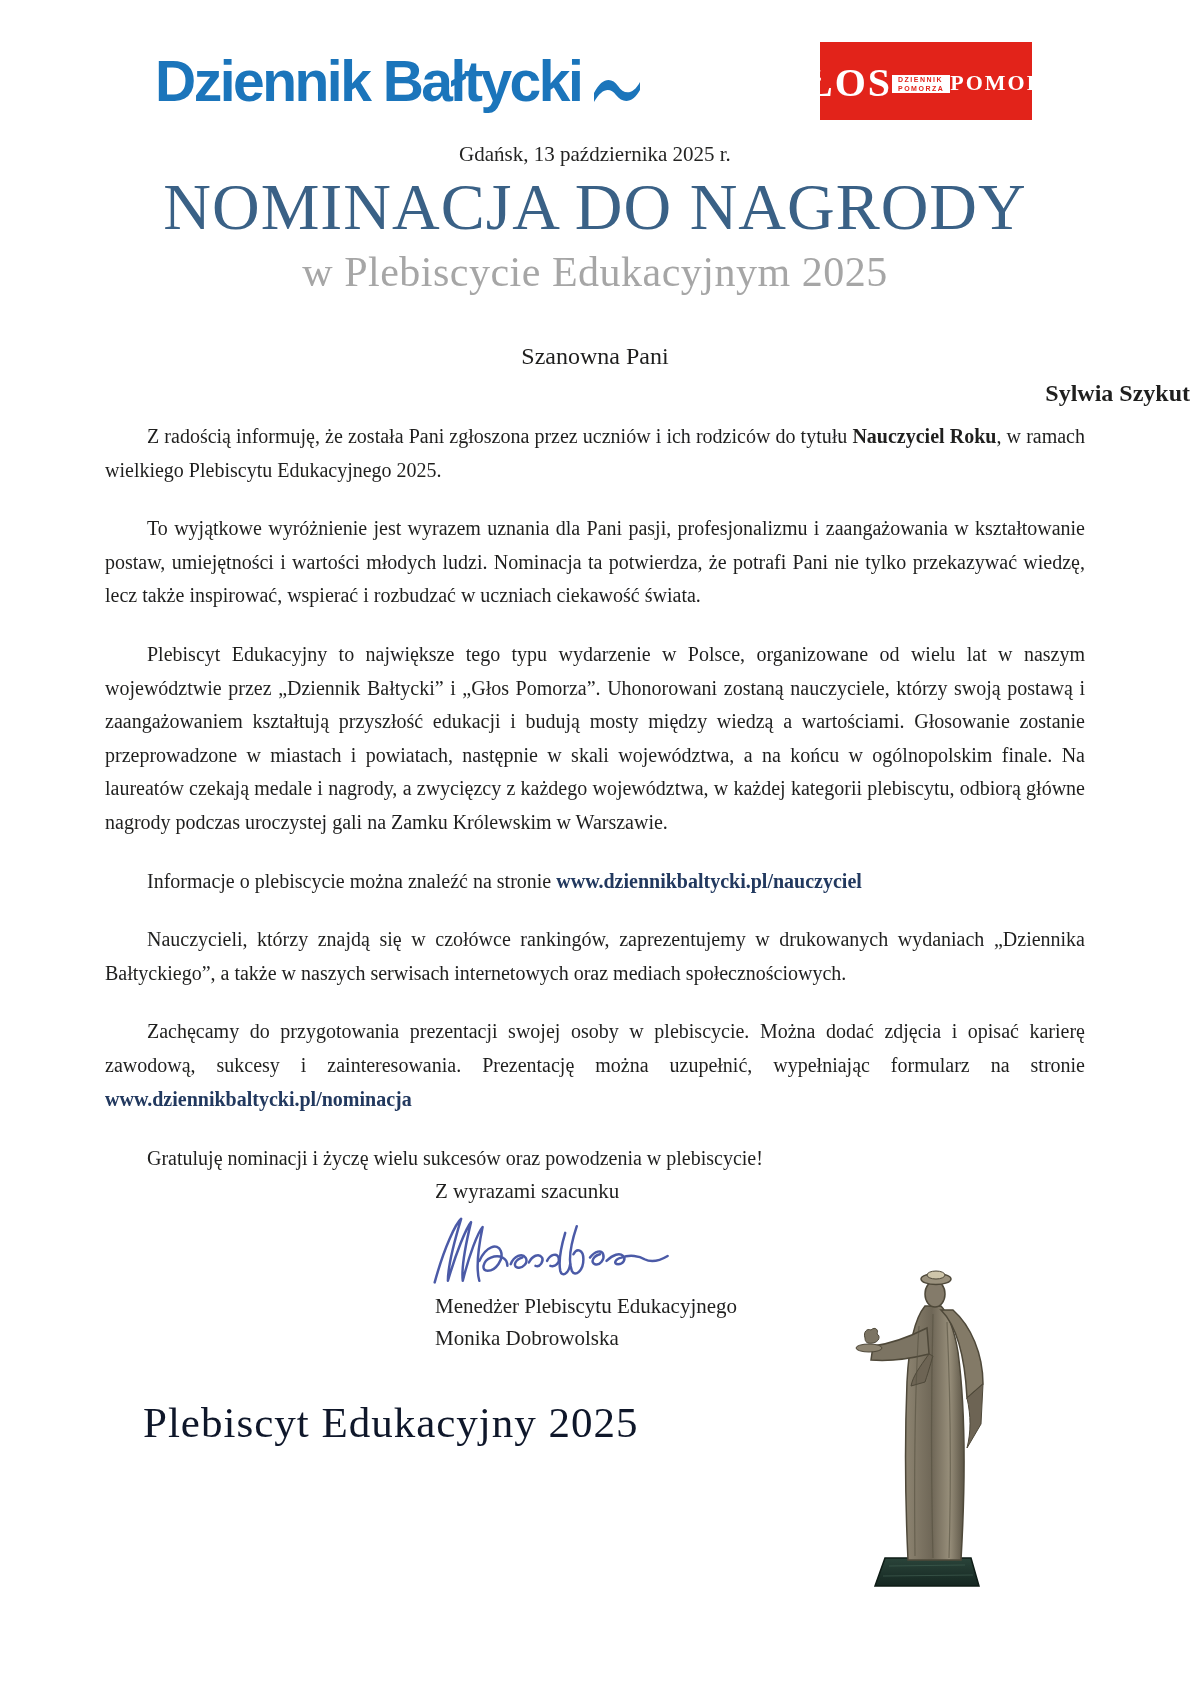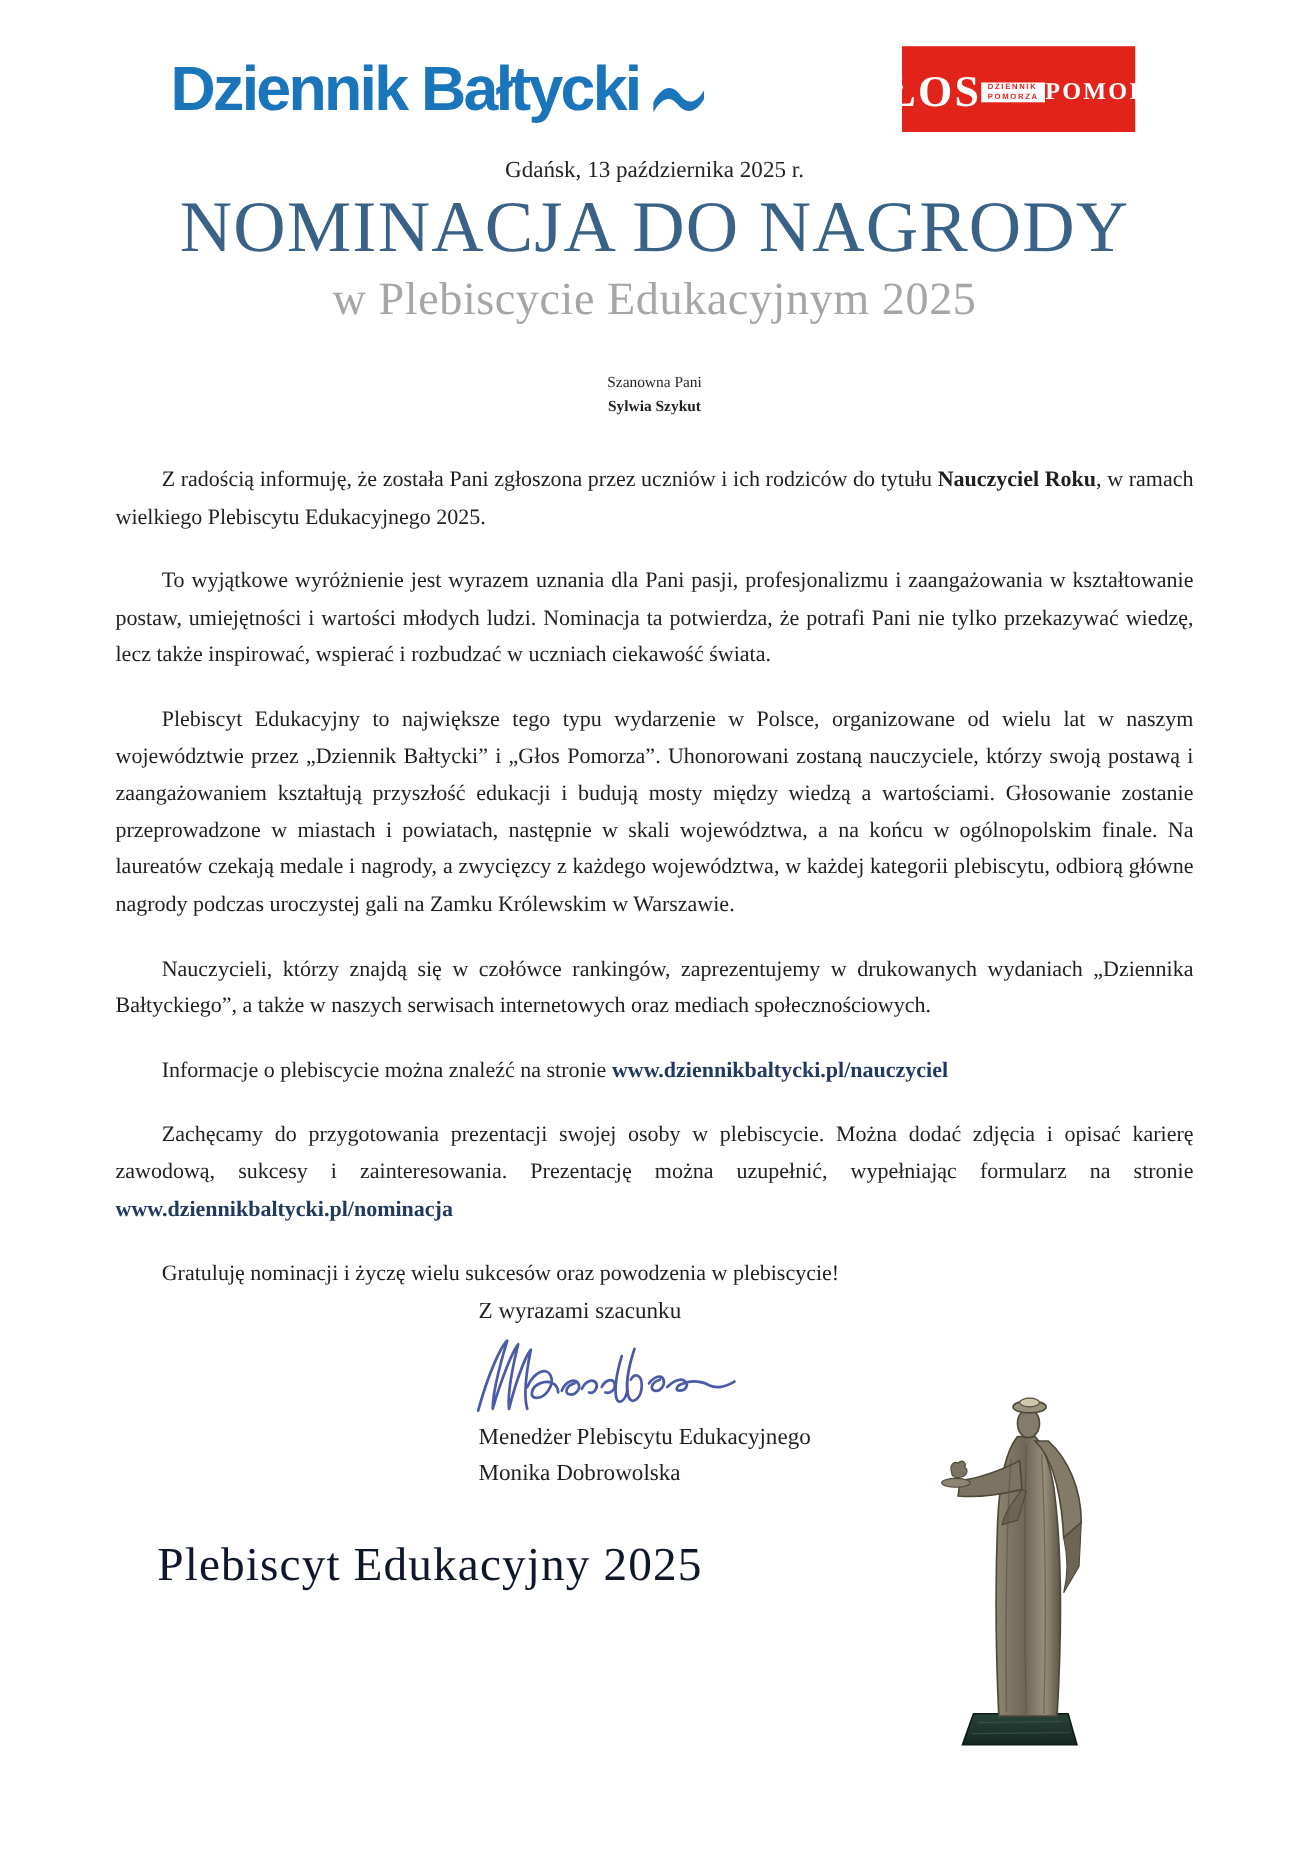--- a/index.html
+++ b/index.html
@@ -43,22 +43,22 @@
   .main-title{
     position:absolute;top:172px;left:0;right:0;text-align:center;
     font-size:66px;font-weight:400;letter-spacing:1px;color:#3a6186;line-height:1.05;
     margin:0;
   }
   .subtitle{
     position:absolute;top:248px;left:0;right:0;text-align:center;
     font-size:42px;font-weight:400;color:#a6a6a6;margin:0;letter-spacing:0.5px;
   }
   
-  .salutation{position:absolute;top:338px;left:0;right:0;text-align:center;font-size:14px;line-height:1.55;}
-  .salutation .name{font-weight:700;}
+  .salutation{position:absolute;top:338px;left:0;right:0;text-align:center;font-size:24px;line-height:1.55;}
+  .salutation .name{font-weight:700;text-align:right;}
   
   .letter-body{
     position:absolute;top:420px;left:105px;width:980px;
     font-size:20px;line-height:1.68;text-align:justify;
   }
   .letter-body p{margin:0 0 25px 0;text-indent:42px;}
   .doc-link{color:#22395f;font-weight:700;text-decoration:none;cursor:pointer;}
   
   .closing{position:absolute;top:1142px;left:105px;width:980px;font-size:20px;line-height:1.68;}
   .closing .thanks{text-indent:42px;}
@@ -102,23 +102,23 @@
     <div class="name">Sylwia Szykut</div>
   </div>
 
   <div class="letter-body">
     <p><span>Z radością informuję, że została Pani zgłoszona przez uczniów i ich rodziców do tytułu </span><b>Nauczyciel Roku</b><span>, w ramach wielkiego Plebiscytu Edukacyjnego 2025.</span></p>
 
     <p>To wyjątkowe wyróżnienie jest wyrazem uznania dla Pani pasji, profesjonalizmu i zaangażowania w kształtowanie postaw, umiejętności i wartości młodych ludzi. Nominacja ta potwierdza, że potrafi Pani nie tylko przekazywać wiedzę, lecz także inspirować, wspierać i rozbudzać w uczniach ciekawość świata.</p>
 
     <p>Plebiscyt Edukacyjny to największe tego typu wydarzenie w Polsce, organizowane od wielu lat w naszym województwie przez „Dziennik Bałtycki” i „Głos Pomorza”. Uhonorowani zostaną nauczyciele, którzy swoją postawą i zaangażowaniem kształtują przyszłość edukacji i budują mosty między wiedzą a wartościami. Głosowanie zostanie przeprowadzone w miastach i powiatach, następnie w skali województwa, a na końcu w ogólnopolskim finale. Na laureatów czekają medale i nagrody, a zwycięzcy z każdego województwa, w każdej kategorii plebiscytu, odbiorą główne nagrody podczas uroczystej gali na Zamku Królewskim w Warszawie.</p>
 
+    <p><span>Informacje o plebiscycie można znaleźć na stronie </span><a class="doc-link">www.dziennikbaltycki.pl/nauczyciel</a></p>
+
     <p>Nauczycieli, którzy znajdą się w czołówce rankingów, zaprezentujemy w drukowanych wydaniach „Dziennika Bałtyckiego”, a także w naszych serwisach internetowych oraz mediach społecznościowych.</p>
-
-    <p><span>Informacje o plebiscycie można znaleźć na stronie </span><a class="doc-link">www.dziennikbaltycki.pl/nauczyciel</a></p>
 
     <p><span>Zachęcamy do przygotowania prezentacji swojej osoby w plebiscycie. Można dodać zdjęcia i opisać karierę zawodową, sukcesy i zainteresowania. Prezentację można uzupełnić, wypełniając formularz na stronie </span><a class="doc-link">www.dziennikbaltycki.pl/nominacja</a></p>
   </div>
 
   <div class="closing">
     <div class="thanks">Gratuluję nominacji i życzę wielu sukcesów oraz powodzenia w plebiscycie!</div>
     <div class="closing-block">
       <div>Z wyrazami szacunku</div>
       <div class="signature-wrap">
         <svg width="250" height="76" viewBox="0 0 300 92">

